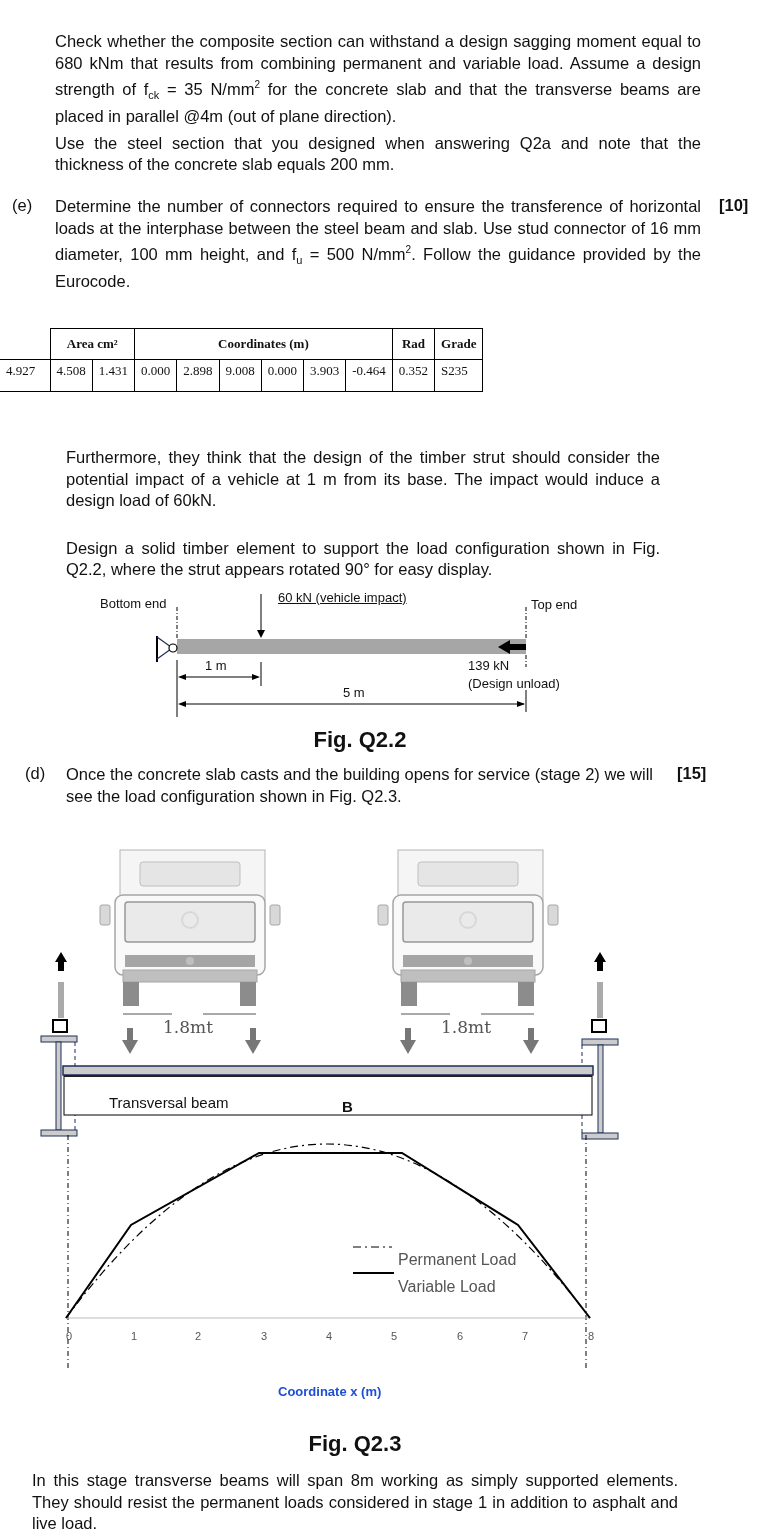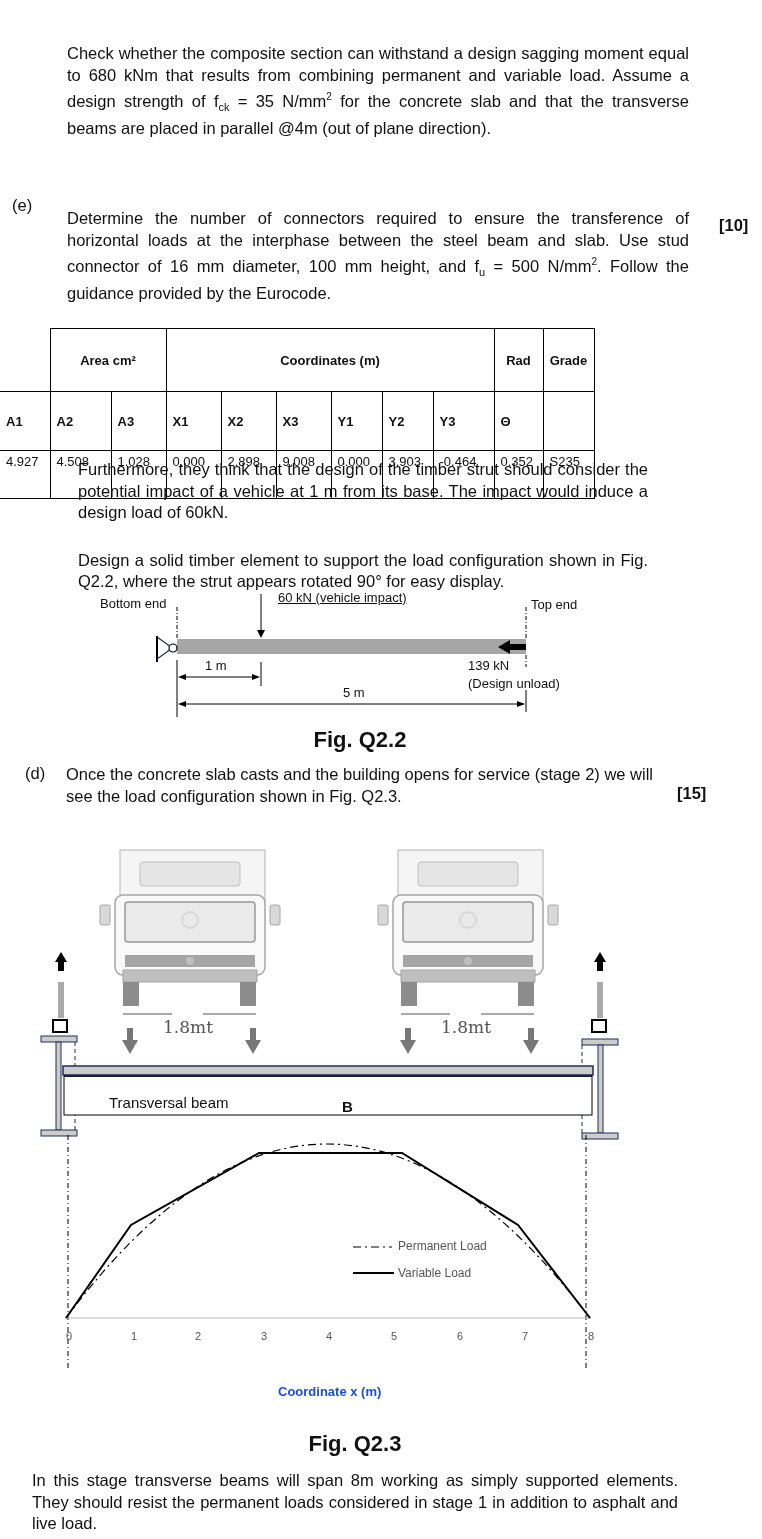--- a/index.html
+++ b/index.html
@@ -1,73 +1,61 @@
 <!DOCTYPE html>
 <html><head>
 <meta charset="utf-8">
 <style>
   html, body { margin:0; padding:0; background:#ffffff; }
   body { width:762px; height:1539px; position:relative; overflow:hidden;
          font-family:"Liberation Sans", sans-serif; color:#111; }
   .abs { position:absolute; }
   .para { font-size:16.5px; line-height:21.5px; text-align:justify; }
-  .para p { margin:12px; }
+  .para p { margin:0; }
   .label { font-size:16.5px; }
-  .marks { font-weight:bold; font-size:16.5px;margin-top:20px; }
+  .marks { font-weight:bold; font-size:16.5px; }
   .figcap { font-weight:bold; font-size:22px; text-align:center; }
   table.data { border-collapse:collapse; font-size:13px; }
-  table.data td { border:1px solid #000; padding:16px 6px; height:26px; vertical-align:middle; }
+  table.data td { border:1px solid #000; padding:0 6px; height:26px; vertical-align:middle;font-family:Liberation Serif, serif; }
   table.data tr.hdr1 td { font-weight:bold; text-align:center; height:30px; }
   table.data tr.hdr2 td { font-weight:bold; }
   table.data tr.vals td { vertical-align:top; height:28px; padding-top:3px; }
   .small { font-size:13px;text-align:center; }
   .truck-lbl { font-family:"DejaVu Serif", serif; font-size:17px; color:#555; }
   .axis-tick { font-size:11px; color:#555; }
-  .legend-txt { font-size:12px; color:#555; }
+  .legend-txt { font-size:16px; color:#555;margin-top:12px; }
   .axis-title { font-size:13px; font-weight:bold; color:#1d4ed8; }
 </style>
 </head>
 <body>
 
 <div class="abs para" style="left:55px; top:31px; width:646px;">
   <p><span>Check whether the composite section can withstand a design sagging moment equal to 680 kNm that results from combining permanent and variable load. Assume a design strength of f</span><sub style="font-size:11px;">ck</sub><span> = 35 N/mm</span><sup style="font-size:10px;">2</sup><span> for the concrete slab and that the transverse beams are placed in parallel @4m (out of plane direction).</span></p>
+  <p style="margin-top:5px;">Use the steel section that you designed when answering Q2a and note that the thickness of the concrete slab equals 200 mm.</p>
 </div>
 
 <div class="abs label" style="left:12px; top:196px;">(e)</div>
 <div class="abs marks" style="left:719px; top:196px;">[10]</div>
 <div class="abs para" style="left:55px; top:196px; width:646px;">
   <p><span>Determine the number of connectors required to ensure the transference of horizontal loads at the interphase between the steel beam and slab. Use stud connector of 16 mm diameter, 100 mm height, and f</span><sub style="font-size:11px;">u</sub><span> = 500 N/mm</span><sup style="font-size:10px;">2</sup><span>. Follow the guidance provided by the Eurocode.</span></p>
 </div>
 
 <table class="abs data" style="left:-1px; top:328px;">
   <tbody>
       <tr class="hdr1">
     <td style="border-top:none; border-left:none; width:38px;"></td>
     <td colspan="2">Area cm²</td>
     <td colspan="6">Coordinates (m)</td>
     <td>Rad</td>
     <td>Grade</td>
   </tr>
-  <tr class="hdr2">
-    <td>A1</td>
-    <td style="width:48px;">A2</td>
-    <td style="width:42px;">A3</td>
-    <td style="width:42px;">X1</td>
-    <td style="width:42px;">X2</td>
-    <td style="width:42px;">X3</td>
-    <td style="width:38px;">Y1</td>
-    <td style="width:38px;">Y2</td>
-    <td style="width:48px;">Y3</td>
-    <td style="width:36px;">Θ</td>
-    <td style="width:38px;"></td>
-  </tr>
   <tr class="vals">
     <td>4.927</td>
     <td>4.508</td>
-    <td>1.028</td>
+    <td>1.431</td>
     <td>0.000</td>
     <td>2.898</td>
     <td>9.008</td>
     <td>0.000</td>
     <td>3.903</td>
     <td>-0.464</td>
     <td>0.352</td>
     <td>S235</td>
   </tr>
 </tbody>

